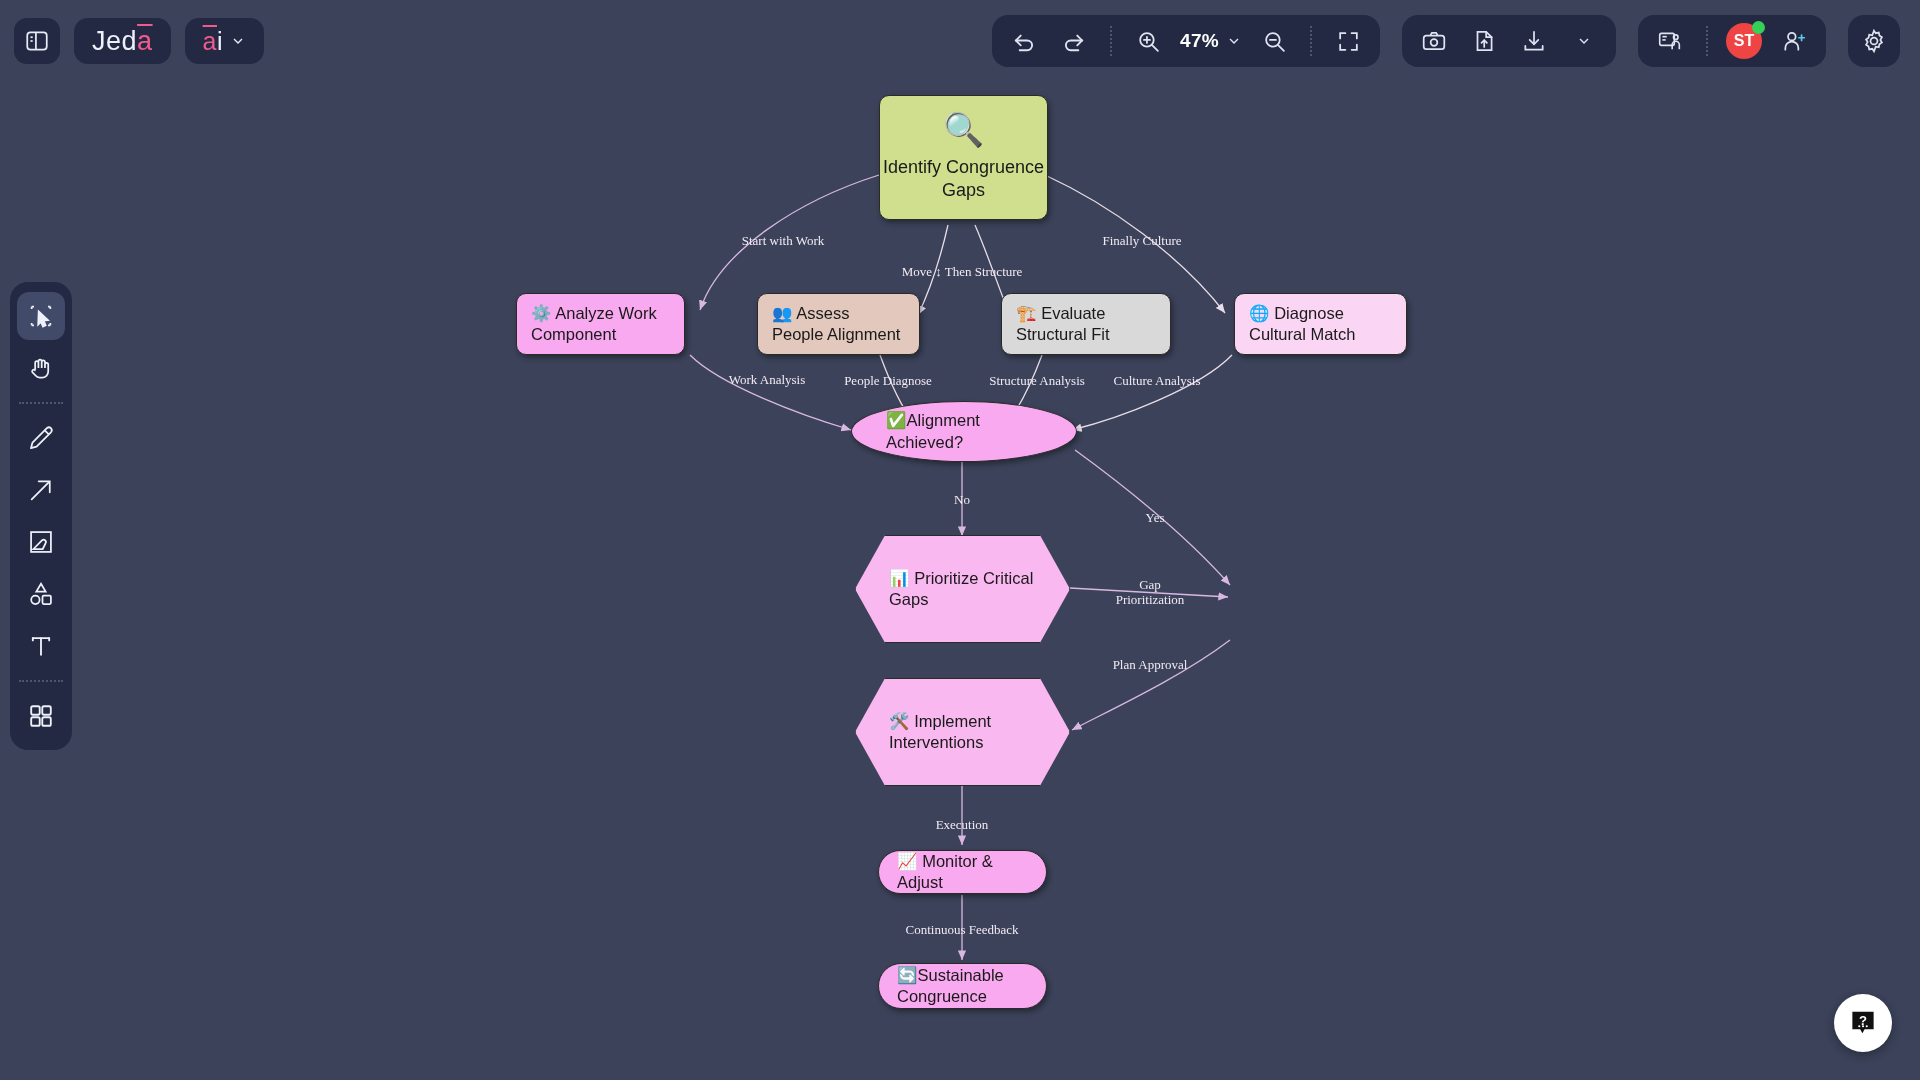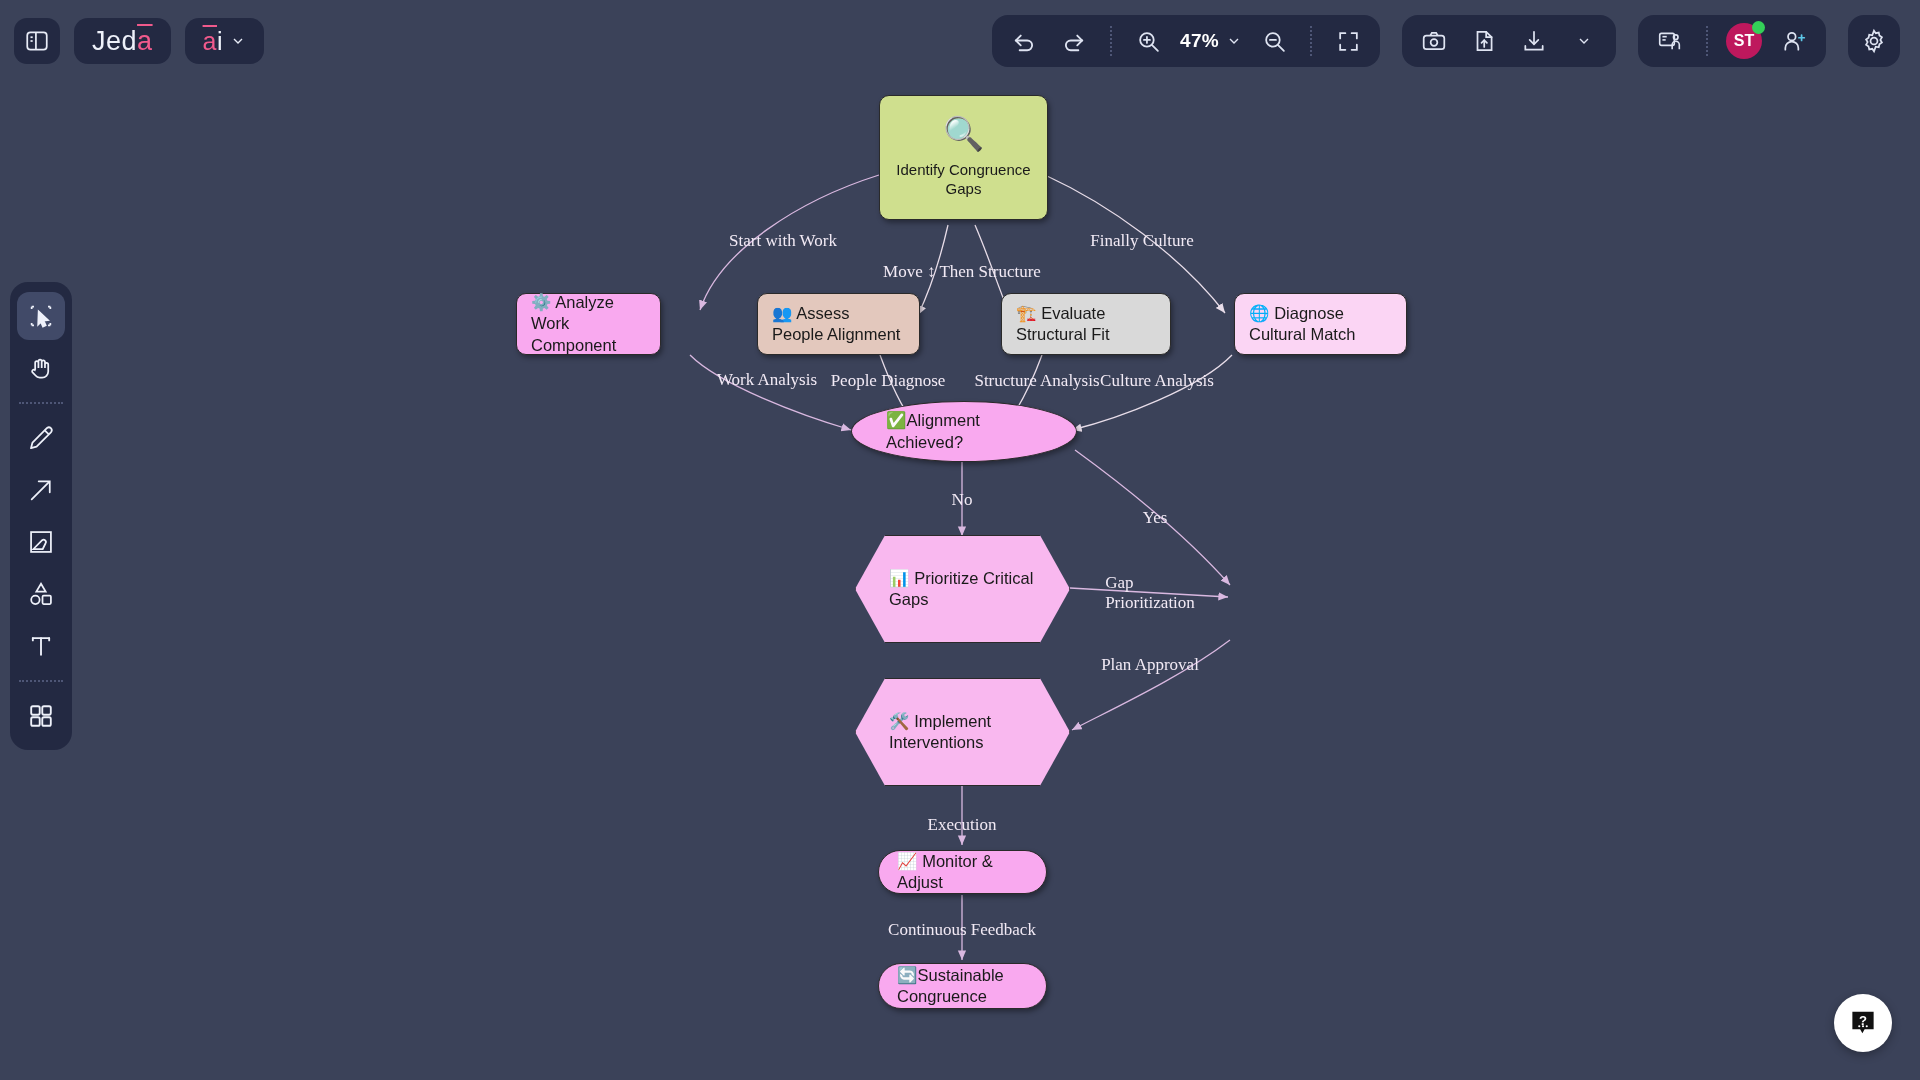--- a/index.html
+++ b/index.html
@@ -46,21 +46,21 @@
     width: 0; height: 30px; border-left: 2px dotted #4e5676; margin: 0 4px;
   }
   .zoomval {
     color: #fff; font-size: 19px; font-weight: bold; letter-spacing: .3px;
     cursor: pointer; white-space: nowrap;
   }
   .zoom-wrap { display:flex; align-items:center; gap:7px; cursor:pointer; }
 
   .avatar {
     width: 36px; height: 36px; border-radius: 50%;
-    background: #be185d; color: #fff; font-size: 16px; font-weight: bold;
+    background: #ef4444; color: #fff; font-size: 16px; font-weight: bold;
     display: flex; align-items: center; justify-content: center; position: relative;
     cursor: pointer;
   }
   .avatar .dot {
     position: absolute; top: -2px; right: -3px;
     width: 13px; height: 13px; border-radius: 50%; background: #34d058;
   }
 
   
   .toolbar {
@@ -103,26 +103,26 @@
     background: #f9b8ef; border: 1.4px solid #2a2a2a;
     clip-path: polygon(14% 0, 86% 0, 100% 50%, 86% 100%, 14% 100%, 0 50%);
   }
   .hexlabel { position: relative; z-index: 2; padding: 0 34px; }
 
   .start-node {
     flex-direction: column; justify-content: center; text-align: center;
     background: #cfdf8e;
   }
   .start-emoji { font-size: 33px; line-height: 1; margin-bottom: 10px; }
-  .start-txt { font-size: 15px; }
+  .start-txt { font-size: 18px; }
 
   .edge-label {
     position: absolute; color: #f2eaf5;
-    font-family: "Liberation Serif", serif; font-size: 17px;
-    text-align: left; white-space: pre-line; line-height: 1.15;
+    font-family: "Liberation Serif", serif; font-size: 13px;
+    text-align: center; white-space: pre-line; line-height: 1.15;
     transform: translate(-50%, -50%); pointer-events: none;
   }
 </style>
 </head>
 <body>
 
 <div id="app">
 
   <div class="topbar">
     <div class="tb-left">
@@ -358,21 +358,21 @@
 
         <path d="M962,895 L962,960" marker-end="url(#ah)"></path>
       </g>
     </svg>
 
     <div class="node n-rect start-node" style="left:879px;top:95px;width:169px;height:125px">
       <div class="start-emoji">🔍</div>
       <div class="start-txt">Identify Congruence Gaps</div>
     </div>
 
-    <div class="node n-rect" style="left:516px;top:293px;width:145px;height:62px;background:#f9a9ef">
+    <div class="node n-rect" style="left:516px;top:293px;width:169px;height:62px;background:#f9a9ef">
       <div class="lbl"><span>⚙️</span>
         <span>Analyze Work Component</span></div>
     </div>
 
     <div class="node n-rect" style="left:1001px;top:293px;width:170px;height:62px;background:#d9d9d9">
       <div class="lbl"><span>🏗️</span>
         <span>Evaluate Structural Fit</span></div>
     </div>
 
     <div class="node n-rect" style="left:757px;top:293px;width:163px;height:62px;background:#e3c8bd">

